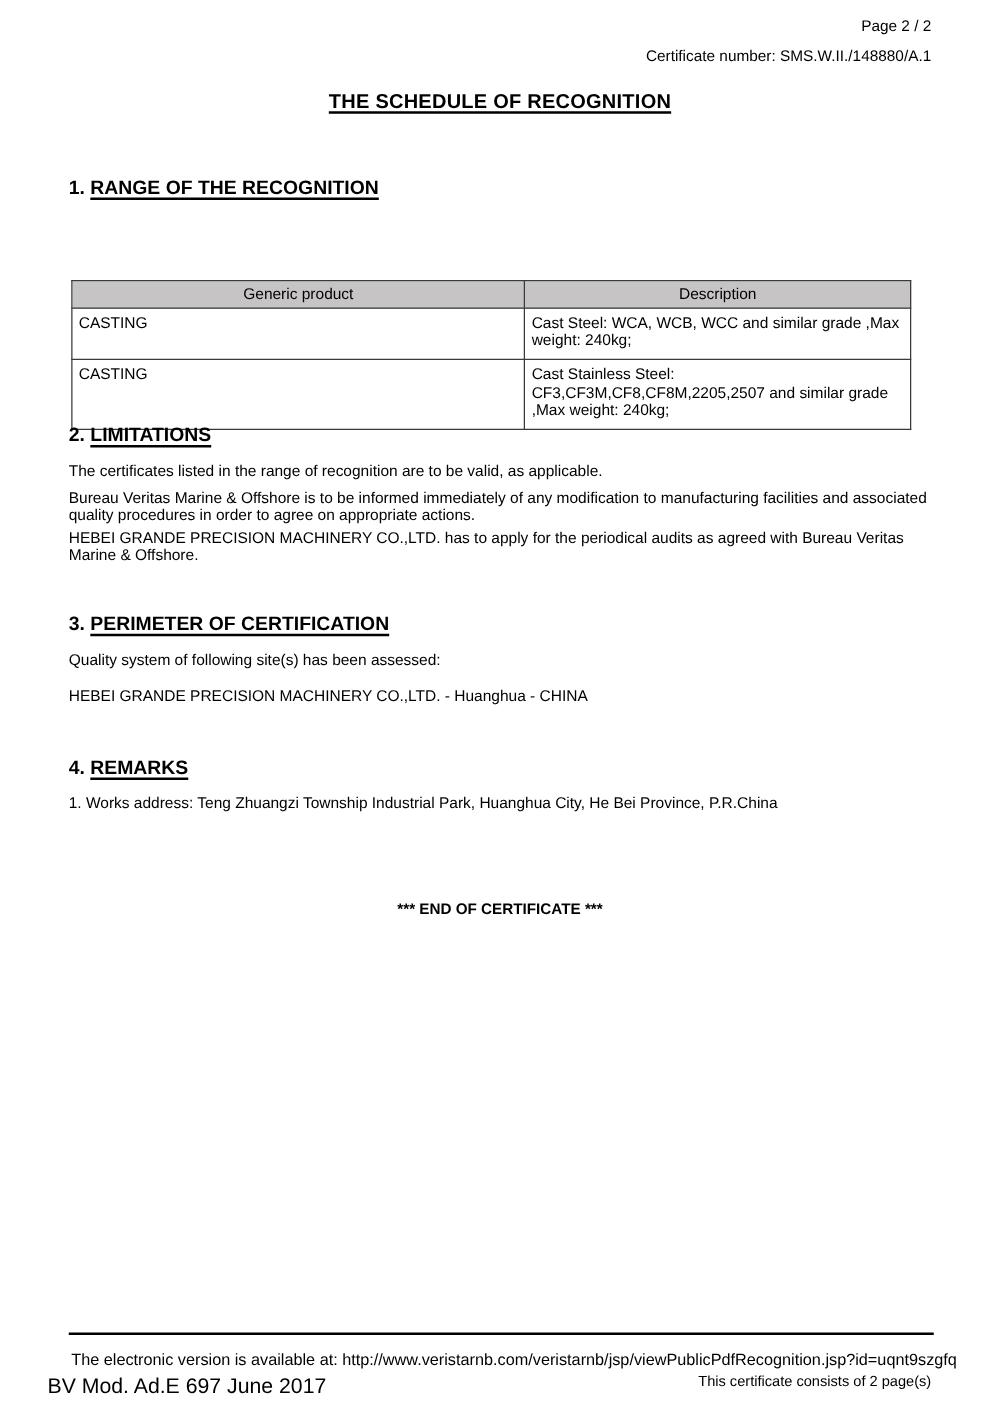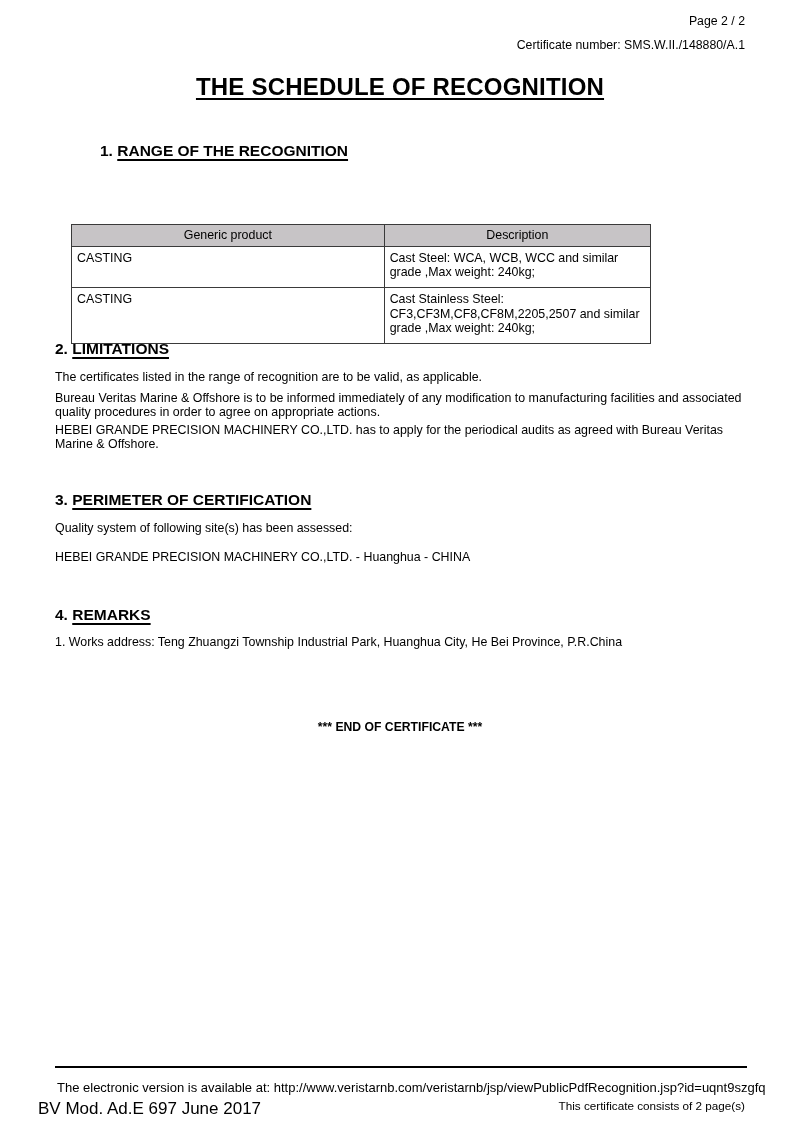--- a/index.html
+++ b/index.html
@@ -14,57 +14,57 @@
   .page { position: absolute; top: 0; left: 0; width: 800px; height: 1132px; background: #ffffff; }
 
   .abs { position: absolute; }
 
   .meta-page  { top: 14px; right: 55px; font-size: 12.3px; }
   .meta-cert  { top: 38px; right: 55px; font-size: 12.3px; }
 
   .doc-title {
     top: 73px; left: 0; width: 800px;
     text-align: center;
-    font-size: 24px; font-weight: bold;
+    font-size: 16px; font-weight: bold;
     text-decoration: underline;
     text-decoration-thickness: 2px;
     text-underline-offset: 3px;
     letter-spacing: 0.2px;
   }
 
   .section-heading {
     left: 55px;
     font-size: 15.5px; font-weight: bold;
     white-space: nowrap;
   }
   .section-heading .u {
     text-decoration: underline;
     text-decoration-thickness: 1.5px;
     text-underline-offset: 3px;
   }
-  .h-range       { top: 142px; margin-left: 45px; }
+  .h-range       { top: 142px; }
   .h-limitations { top: 340px; }
   .h-perimeter   { top: 491px; }
   .h-remarks     { top: 606px; }
 
   .body-text {
     left: 55px; width: 692px;
     font-size: 12.4px; line-height: 13.6px;
   }
   .intro { top: 169px; font-weight: bold; line-height: 14px; }
 
   .lim-p1 { top: 371px; }
   .lim-p2 { top: 392px; }
   .lim-p3 { top: 424px; }
   .per-p1 { top: 522px; }
   .per-p2 { top: 551px; }
   .rem-p1 { top: 636px; }
 
   .products-table {
-    top: 224px; left: 71px; width: 580px;
+    top: 224px; left: 57px; width: 672px;
     border-collapse: collapse;
     font-size: 12.4px;
     padding-left: 33px;
   }
   .products-table th, .products-table td {
     border: 1.5px solid #3a3a3a;
     vertical-align: top;
   }
   .products-table th {
     background: #c7c4c6;

